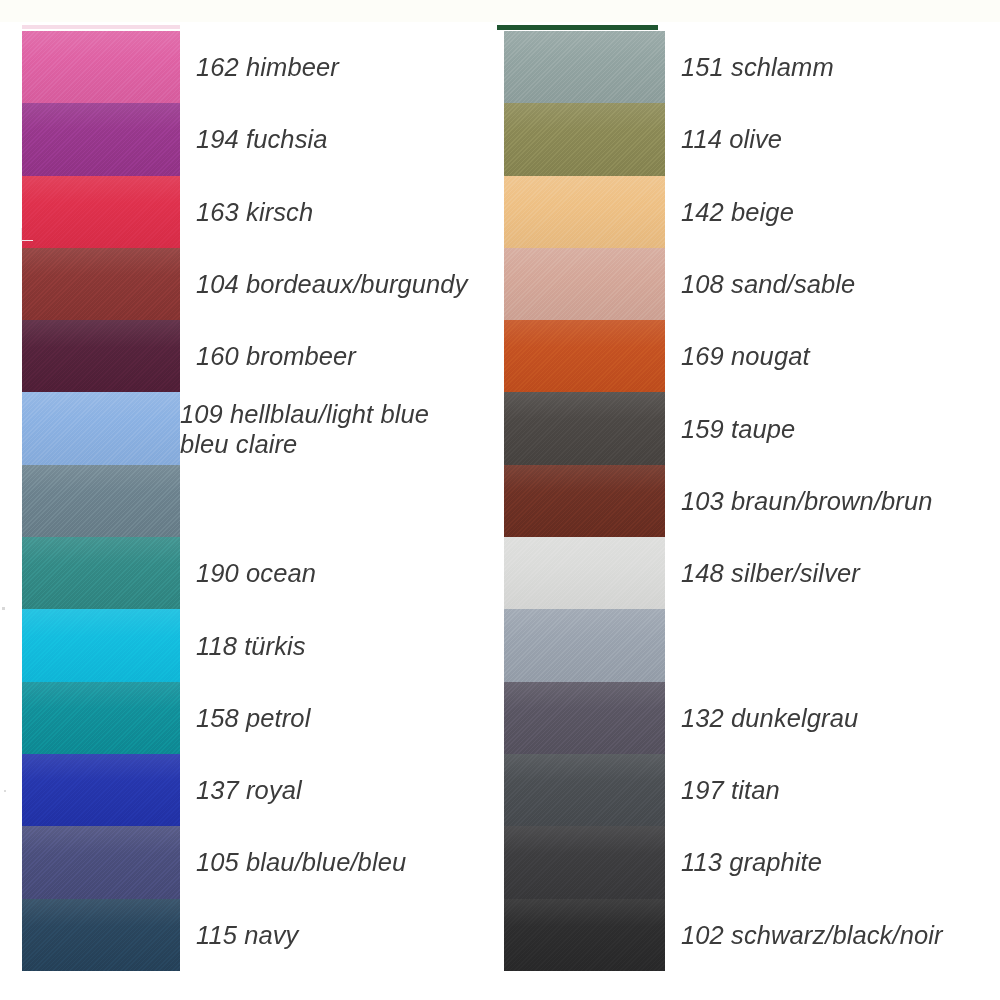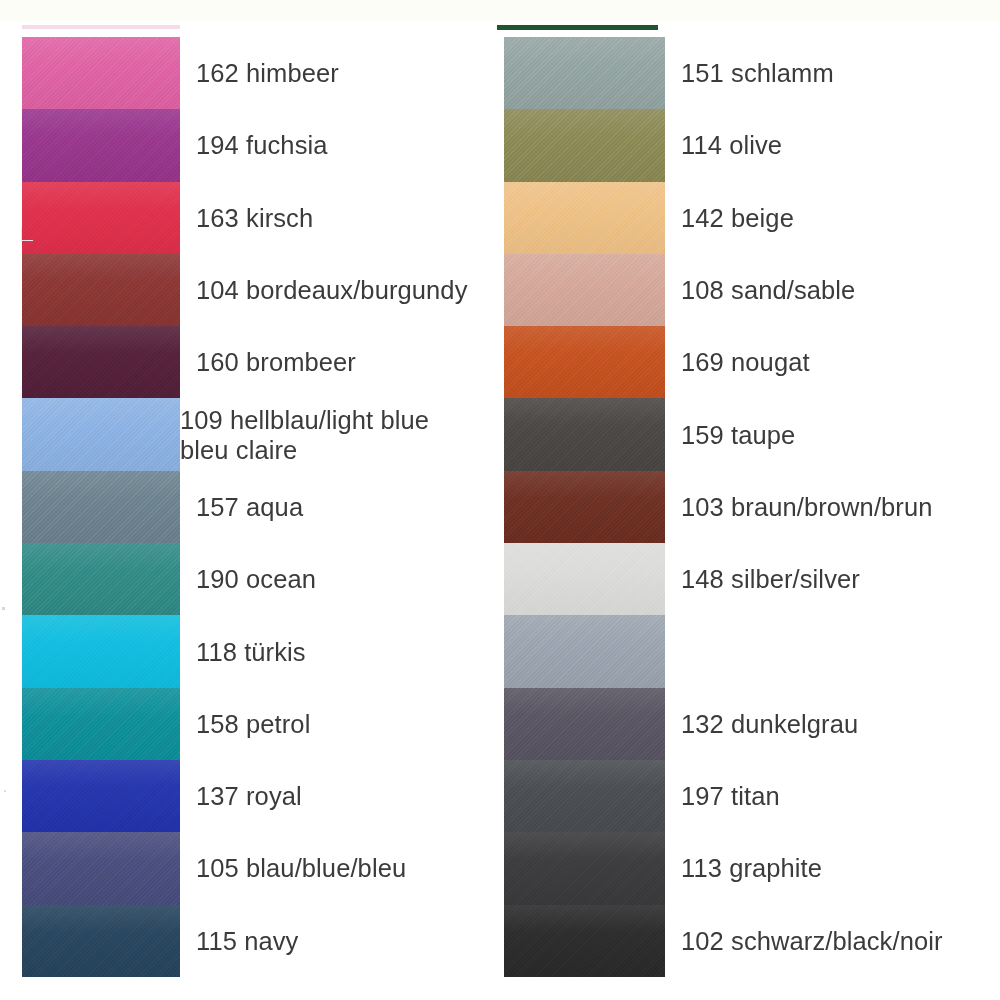--- a/index.html
+++ b/index.html
@@ -29,21 +29,22 @@
   #chart {
     position: absolute;
     left: 0;
     top: 0;
     width: 1000px;
     height: 1000px;
   }
 
   .swatch-column {
     position: absolute;
-    top: 37px;
+    top: 31px;
+    font-style: italic;
   }
   #column-left  { left: 22px; }
   #column-right { left: 497px; padding-left: 7px; }
 
   .color-row {
     position: relative;
     display: flex;
     align-items: center;
     height: 72.3px;
   }
@@ -179,21 +180,20 @@
           <span class="sheen"></span>
         </div>
         <div class="label two-line">109 hellblau/light blue
 bleu claire</div>
       </div>
       <div class="color-row">
         <div class="swatch" style="background: rgb(110, 132, 144);">
           <span class="weave"></span>
           <span class="sheen"></span>
         </div>
-        <div class="label">157 aqua</div>
       </div>
       <div class="color-row">
         <div class="swatch" style="background: rgb(50, 140, 136);">
           <span class="weave"></span>
           <span class="sheen"></span>
         </div>
         <div class="label">190 ocean</div>
       </div>
       <div class="color-row">
         <div class="swatch" style="background: rgb(16, 190, 224);">

